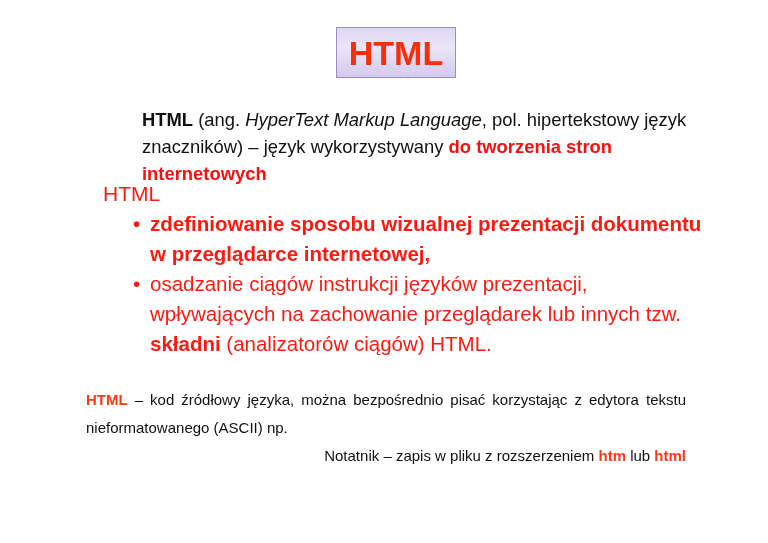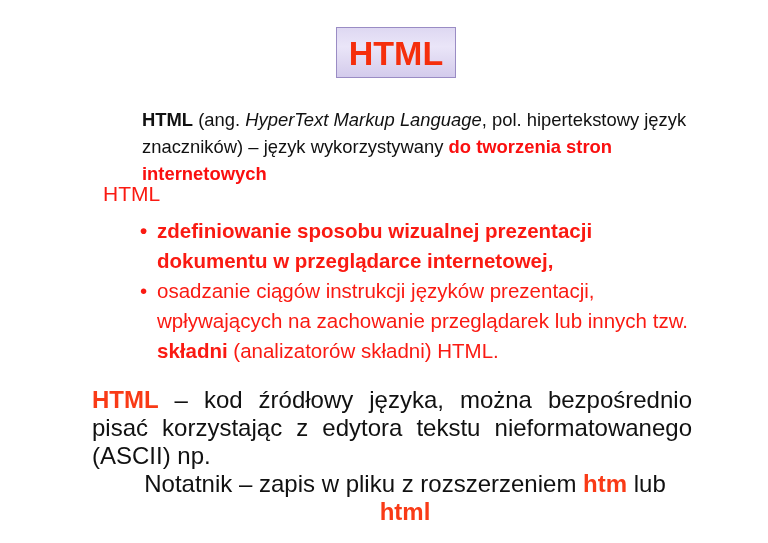--- a/index.html
+++ b/index.html
@@ -73,21 +73,21 @@
     color: #fa1a12;
   }
   .red-label {
     font-size: 21px;
     line-height: 28px;
     color: #fa1a12;
     font-weight: normal;
   }
   .bullet-list {
     list-style: none;
-    margin: 8px;
+    margin: 1px;
     padding: 0;
   }
   .bullet-item {
     position: relative;
     padding-left: 27px;
     margin-left: 19px;
     font-size: 20.5px;
     line-height: 30px;
     color: #fa1a12;
   }
@@ -99,30 +99,30 @@
     font-size: 20.5px;
     line-height: 30px;
     color: #fa1a12;
   }
   .bullet-item.strong { font-weight: bold; }
   .bullet-item .inline-bold { font-weight: bold; }
 
   
   .para-outro {
     position: absolute;
-    left: 92px;
+    left: 86px;
     top: 386px;
     width: 600px;
-    font-size: 24px;
+    font-size: 15px;
     line-height: 28px;
     color: #111111;
     text-align: justify;
     text-justify: inter-word;
   }
-  .para-outro .last-line { text-align: center; margin-left: 26px; }
+  .para-outro .last-line { text-align: right; margin-left: 26px; }
   .orange-bold {
     color: #f93a16;
     font-weight: bold;
   }
 </style>
 </head>
 <body>
 
 <div class="slide">
 
@@ -135,21 +135,21 @@
   </p>
 
   <div class="red-block">
     <div class="red-label">HTML</div>
 
     <ul class="bullet-list">
       <li class="bullet-item strong">
         <span>zdefiniowanie sposobu wizualnej prezentacji dokumentu w przeglądarce internetowej,</span>
       </li>
       <li class="bullet-item">
-        <span>osadzanie ciągów instrukcji języków prezentacji, wpływających na zachowanie przeglądarek lub innych tzw. </span><span class="inline-bold">składni</span><span> (analizatorów składni) HTML.</span>
+        <span>osadzanie ciągów instrukcji języków prezentacji, wpływających na zachowanie przeglądarek lub innych tzw. </span><span class="inline-bold">składni</span><span> (analizatorów ciągów) HTML.</span>
       </li>
     </ul>
   </div>
 
   <div class="para-outro">
     <span class="orange-bold">HTML</span><span> – kod źródłowy języka, można bezpośrednio pisać korzystając z edytora tekstu nieformatowanego (ASCII) np.</span>
     <div class="last-line">
       <span>Notatnik – zapis w pliku  z rozszerzeniem </span><span class="orange-bold">htm</span><span> lub </span><span class="orange-bold">html</span>
     </div>
   </div>

